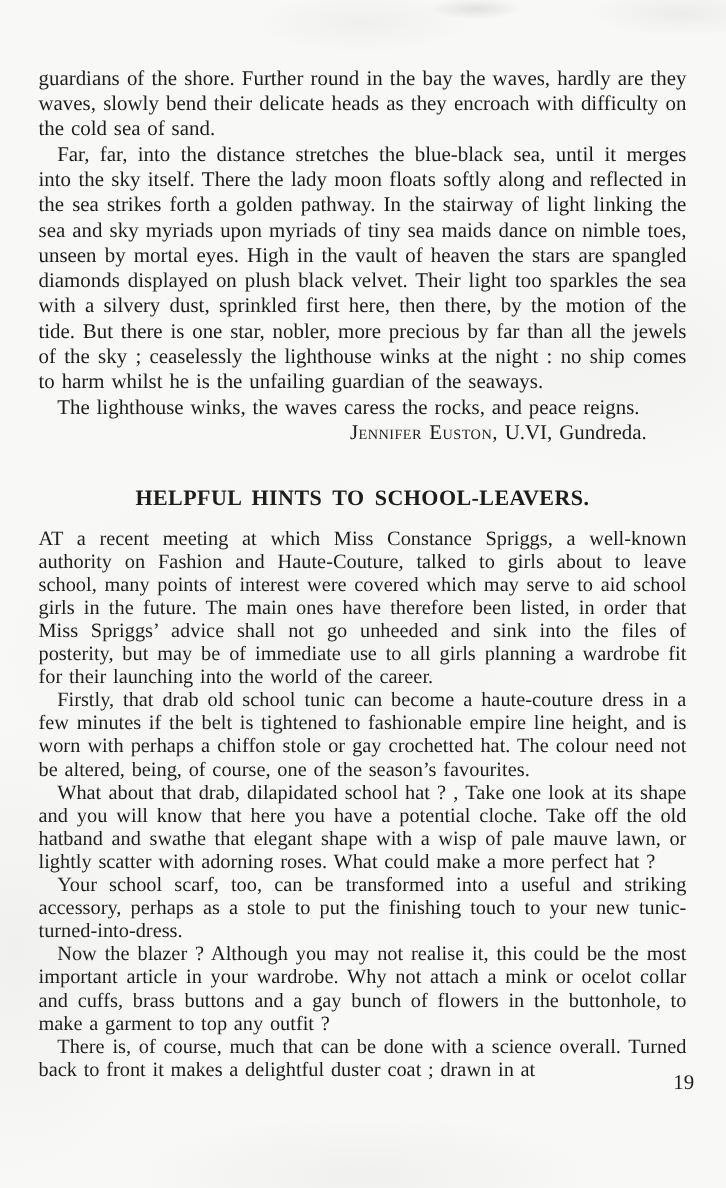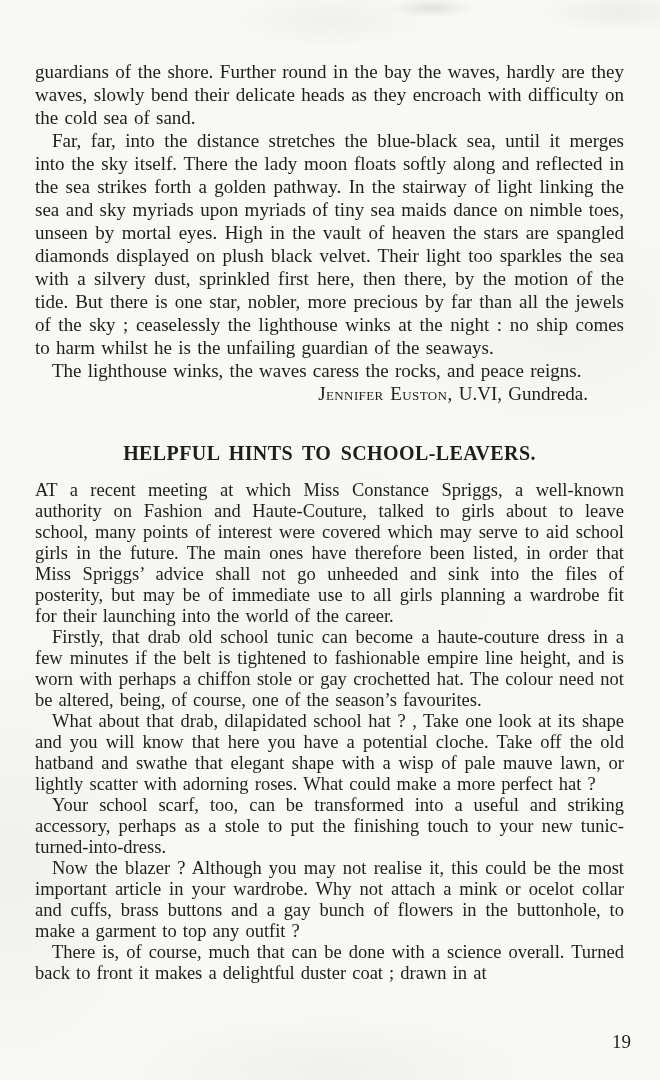--- a/index.html
+++ b/index.html
@@ -64,21 +64,21 @@
     letter-spacing: 0.4px;
     word-spacing: 4px;
     line-height: 24px;
   }
   .article {
     font-size: 18.5px;
     line-height: 21px;
   }
   .page-number {
     position: absolute;
-    top: 1031px;
+    top: 974px;
     right: 29px;
     font-size: 19px;
     font-family: "Liberation Serif", "DejaVu Serif", serif;
     color: #1e1d1b;
   }
 </style>
 </head>
 <body>
 
 <div class="page">

